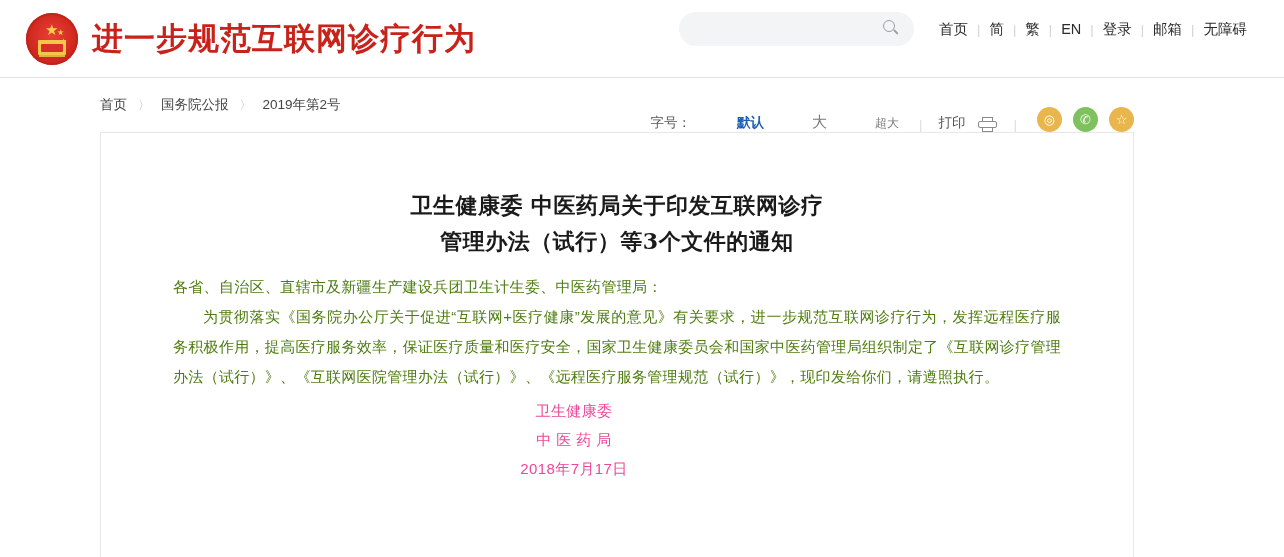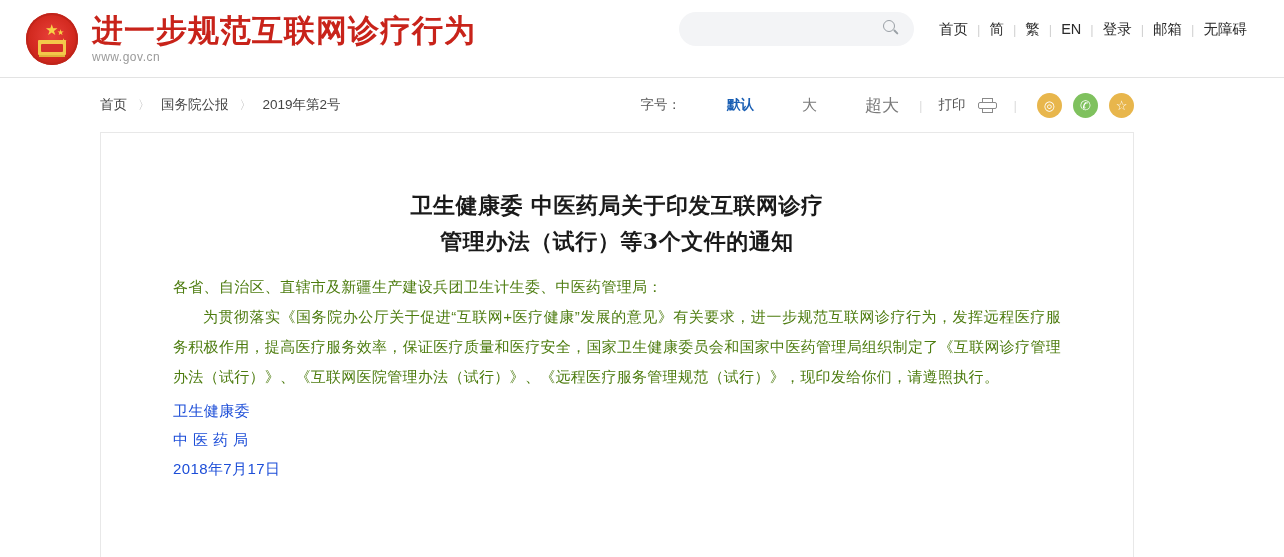--- a/index.html
+++ b/index.html
@@ -167,34 +167,34 @@
     color: #b9b9b9;
     font-size: 12px;
   }
 
   .tools {
     position: absolute;
     right: 150px;
     top: 0;
     height: 54px;
     display: flex;
-    align-items: center;
+    align-items: flex-end;
     font-size: 13.5px;
     color: #555;
   }
   .fontsize-label { color: #555; margin-right: 2px; }
   .fs-opt {
     margin: 0 4px;
     cursor: pointer;
     color: #7a7a7a;
     padding-left: 40px;
   }
   .fs-opt.active { color: #1a5fb4; font-weight: bold; }
   .fs-opt.big { font-size: 15px; }
-  .fs-opt.huge { font-size: 17px; }
+  .fs-opt.huge { font-size: 12px; }
   .vbar { color: #ddd; margin: 0 16px; }
   .print-label { color: #555; margin-right: 13px; }
   .printer-icon {
     width: 19px; height: 15px;
     position: relative;
     display: inline-block;
     cursor: pointer;
   }
   .printer-icon .top {
     position: absolute; left: 4px; top: 0;
@@ -266,23 +266,23 @@
     margin-top: 12px;
     font-size: 15px;
     color: #4d7c0f;
     line-height: 2.0;
     text-align: justify;
     letter-spacing: 0.3px;
   }
   .doc-body p { margin: 0; }
   .doc-body p.indent { text-indent: 2em; }
   .sign {
-    text-align: left;
+    text-align: center;
     font-size: 15px;
-    color: #1d4ed8;
+    color: #ec4899;
     line-height: 1.95;
     padding-right: 86px;
     margin-top: 4px;
     letter-spacing: 0.4px;
   }
   .sign .date { padding-right: 0; }
 </style>
 </head>
 <body>
 
@@ -290,21 +290,20 @@
   <div class="brand">
     <div class="emblem">
       <span class="star s1">★</span>
       <span class="star s2">★</span>
       <span class="star s3">★</span>
       <span class="star s4">★</span>
       <span class="gate"></span>
     </div>
     <div class="brand-text">
       <div class="brand-title">进一步规范互联网诊疗行为</div>
-      <div class="brand-sub">www.gov.cn</div>
     </div>
   </div>
 
   <div class="header-right">
     <div class="search-box">
       <input class="search-input" type="text" value="" placeholder="" style="">
       <span class="search-icon">
         <span class="ring"></span>
           <span class="handle"></span>
       </span>

